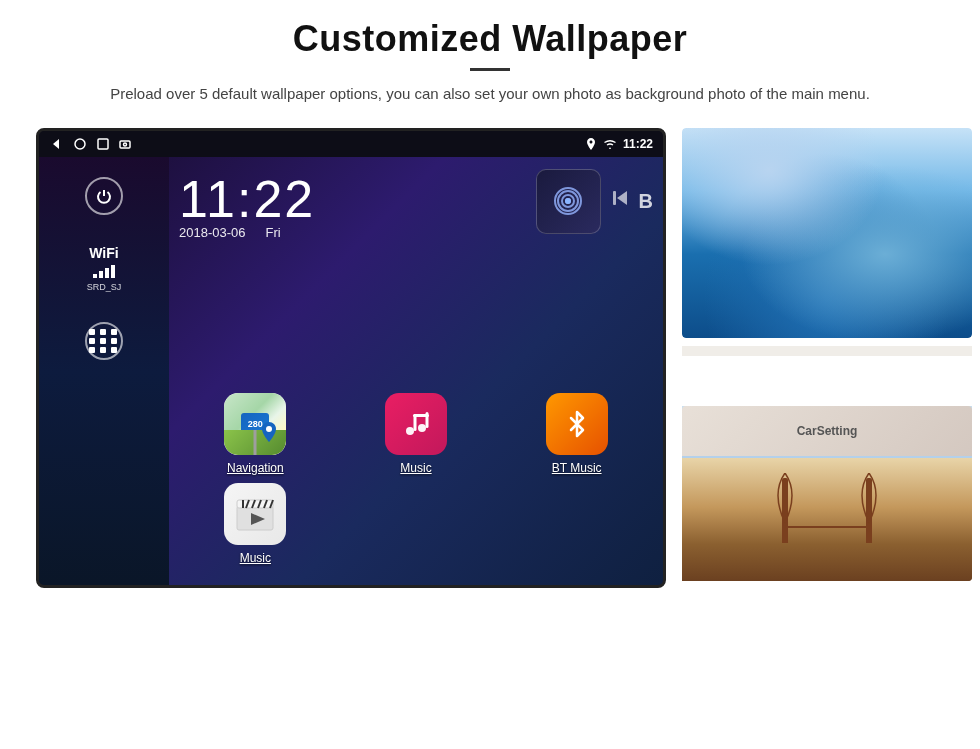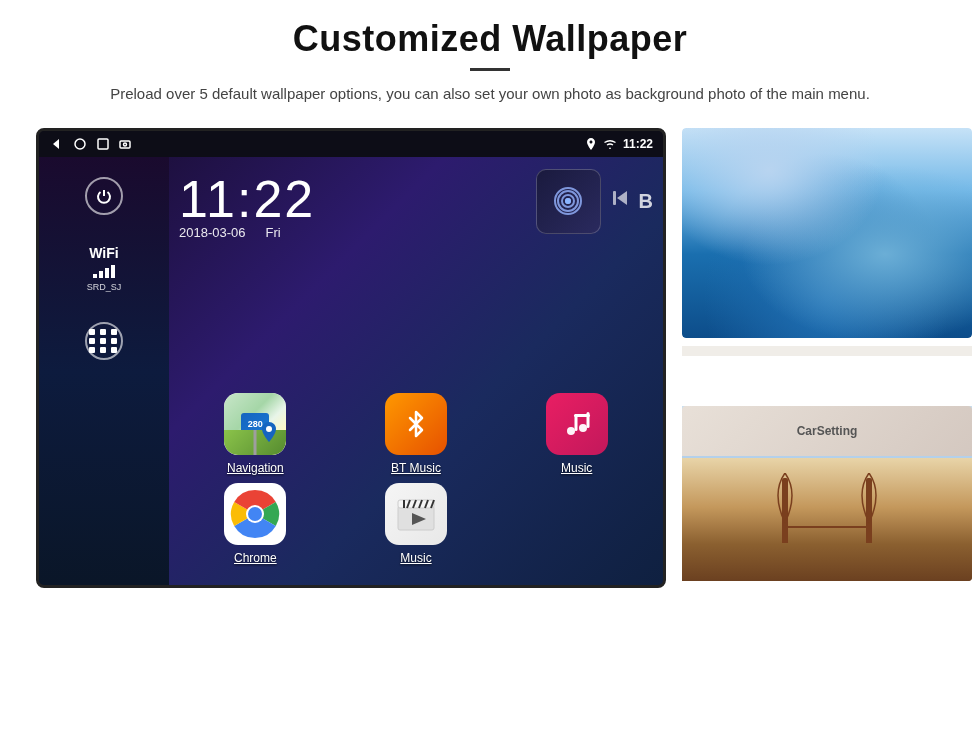--- a/index.html
+++ b/index.html
@@ -466,64 +466,41 @@
                     <circle cx="9" cy="8" r="3" fill="white"></circle>
                   </svg>
                 </div>
               </div>
             </div>
             <span class="app-label">Navigation</span>
           </div>
 
 
           <div class="app-item">
-            <div class="app-icon bt-app">
-              <svg width="34" height="34" viewBox="0 0 34 34" fill="none" stroke="white" stroke-width="2.5">
-                <path d="M11,11 L23,23 L17,29 L17,5 L23,11 L11,23" stroke-linecap="round" stroke-linejoin="round"></path>
-              </svg>
-            </div>
-            <span class="app-label">BT Music</span>
-          </div>
-
-          <div class="app-item">
             <div class="app-icon music-app">
               <svg width="34" height="34" viewBox="0 0 34 34" fill="white">
                 <circle cx="11" cy="24" r="4" opacity="0.95"></circle>
                 <circle cx="23" cy="21" r="4" opacity="0.95"></circle>
                 <rect x="14.5" y="7" width="3" height="17" rx="1.5"></rect>
                 <rect x="26.5" y="5" width="3" height="16" rx="1.5"></rect>
                 <rect x="14" y="7" width="16" height="3" rx="1.5"></rect>
               </svg>
             </div>
             <span class="app-label">Music</span>
           </div>
 
           <div class="app-item">
-            <div class="app-icon" style="background:#fff; display:flex; align-items:center; justify-content:center;">
-              <svg width="50" height="50" viewBox="0 0 50 50">
-
-                <circle cx="25" cy="25" r="24" fill="white"></circle>
-
-                <path d="M25,25 L25,1 A24,24 0 0,1 45.8,13 Z" fill="#EA4335"></path>
-
-                <path d="M25,25 L45.8,13 A24,24 0 0,1 45.8,37 Z" fill="#34A853"></path>
-
-                <path d="M25,25 L45.8,37 A24,24 0 0,1 4.2,37 Z" fill="#4285F4"></path>
-
-                <path d="M25,25 L4.2,37 A24,24 0 0,1 4.2,13 Z" fill="#FBBC05"></path>
-
-                <path d="M25,25 L4.2,13 A24,24 0 0,1 25,1 Z" fill="#EA4335"></path>
-
-                <circle cx="25" cy="25" r="9" fill="white"></circle>
-
-                <circle cx="25" cy="25" r="7" fill="#4285F4"></circle>
+            <div class="app-icon bt-app">
+              <svg width="34" height="34" viewBox="0 0 34 34" fill="none" stroke="white" stroke-width="2.5">
+                <path d="M11,11 L23,23 L17,29 L17,5 L23,11 L11,23" stroke-linecap="round" stroke-linejoin="round"></path>
               </svg>
             </div>
-            <span class="app-label">Chrome</span>
-          </div>
+            <span class="app-label">BT Music</span>
+          </div>
+
 
           <div class="app-item">
             <div class="app-icon video-app" style="background: linear-gradient(135deg, #f5f5f5, #e8e8e8);">
               <svg width="40" height="36" viewBox="0 0 40 36">
 
                 <rect x="2" y="10" width="36" height="24" rx="2" fill="#e0e0e0" stroke="#ccc" stroke-width="1"></rect>
 
                 <rect x="2" y="4" width="36" height="8" rx="2" fill="#f5f5f5" stroke="#ccc" stroke-width="1"></rect>
 
                 <line x1="8" y1="4" x2="8" y2="12" stroke="#333" stroke-width="2"></line>

